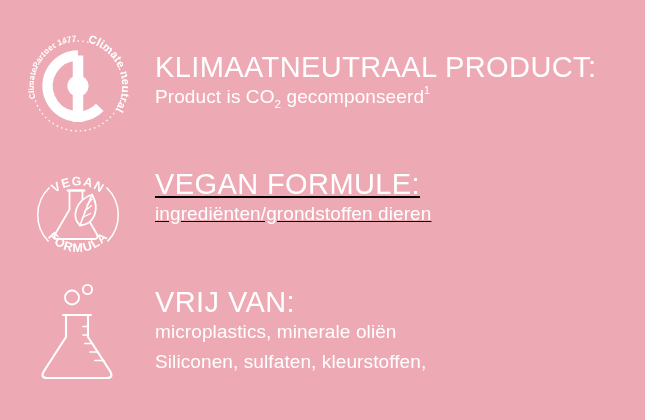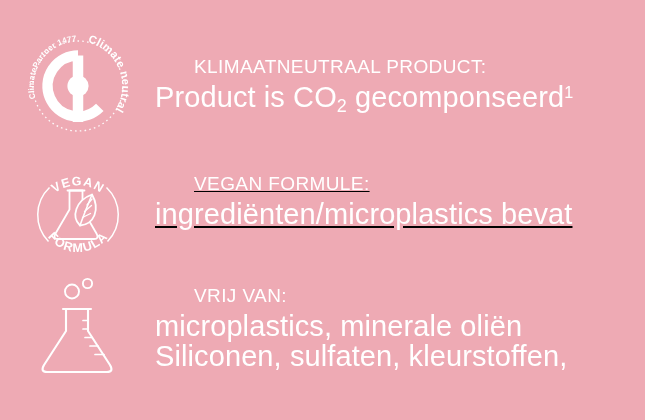--- a/index.html
+++ b/index.html
@@ -23,21 +23,21 @@
   }
   .claim-row {
     position: absolute;
     left: 0;
     width: 645px;
     display: flex;
     align-items: flex-start;
   }
   .claim-row-1 { top: 26px;  height: 118px; }
   .claim-row-2 { top: 155px; height: 125px; }
-  .claim-row-3 { top: 271px; height: 110px; }
+  .claim-row-3 { top: 277px; height: 110px; }
 
   .badge-cell {
     width: 155px;
     flex: 0 0 155px;
     display: flex;
     align-items: flex-start;
     justify-content: center;
     padding-top: 4px;
     box-sizing: border-box;
   }
@@ -47,30 +47,29 @@
     flex: 1 1 auto;
     padding-right: 10px;
     box-sizing: border-box;
   }
   .claim-row-1 .text-cell { padding-top: 26px; }
   .claim-row-2 .text-cell { padding-top: 14px; text-decoration: underline; }
   .claim-row-3 .text-cell { padding-top: 10px; }
 
   .claim-title {
     color: #ffffff;
-    font-size: 19px;
+    font-size: 29px;
     line-height: 30px;
     letter-spacing: 0.4px;
     font-weight: 400;
     white-space: nowrap;
-    margin-left: 39px;
   }
   .claim-body {
     color: #ffffff;
-    font-size: 29px;
+    font-size: 19px;
     line-height: 30px;
     letter-spacing: 0.1px;
     font-weight: 400;
     white-space: nowrap;
   }
   .claim-body sub {
     font-size: 0.62em;
     vertical-align: baseline;
     position: relative;
     top: 5px;
@@ -159,21 +158,21 @@
                    C 49 58, 53.5 41.5, 70 35.5
                    C 78.5 50.5, 72 65.5, 58 66.5 Z" fill="#eeaab4" stroke="#ffffff" stroke-width="1.8" stroke-linejoin="round"></path>
           <path d="M 58 66.5 C 62 55, 66.5 44.5, 70 35.5" fill="none" stroke="#ffffff" stroke-width="1.5" stroke-linecap="round"></path>
           <path d="M 60.5 58.5 L 68.5 54.5 M 62.5 52.5 L 69.5 46.5 M 65 46 L 70 40" fill="none" stroke="#ffffff" stroke-width="1.3" stroke-linecap="round"></path>
         </g>
       </svg>
     </div>
 
     <div class="text-cell">
       <div class="claim-title">VEGAN FORMULE:</div>
-      <div class="claim-body">ingrediënten/microplastics bevat</div>
+      <div class="claim-body">ingrediënten/grondstoffen dieren</div>
     </div>
   </div>
 
   <div class="claim-row claim-row-3">
 
     <div class="badge-cell">
       <svg width="112" height="104" viewBox="0 0 112 104">
 
         <circle cx="50" cy="16.5" r="7" fill="none" stroke="#ffffff" stroke-width="1.9"></circle>
         <circle cx="65.5" cy="8.5" r="4.6" fill="none" stroke="#ffffff" stroke-width="1.9"></circle>

